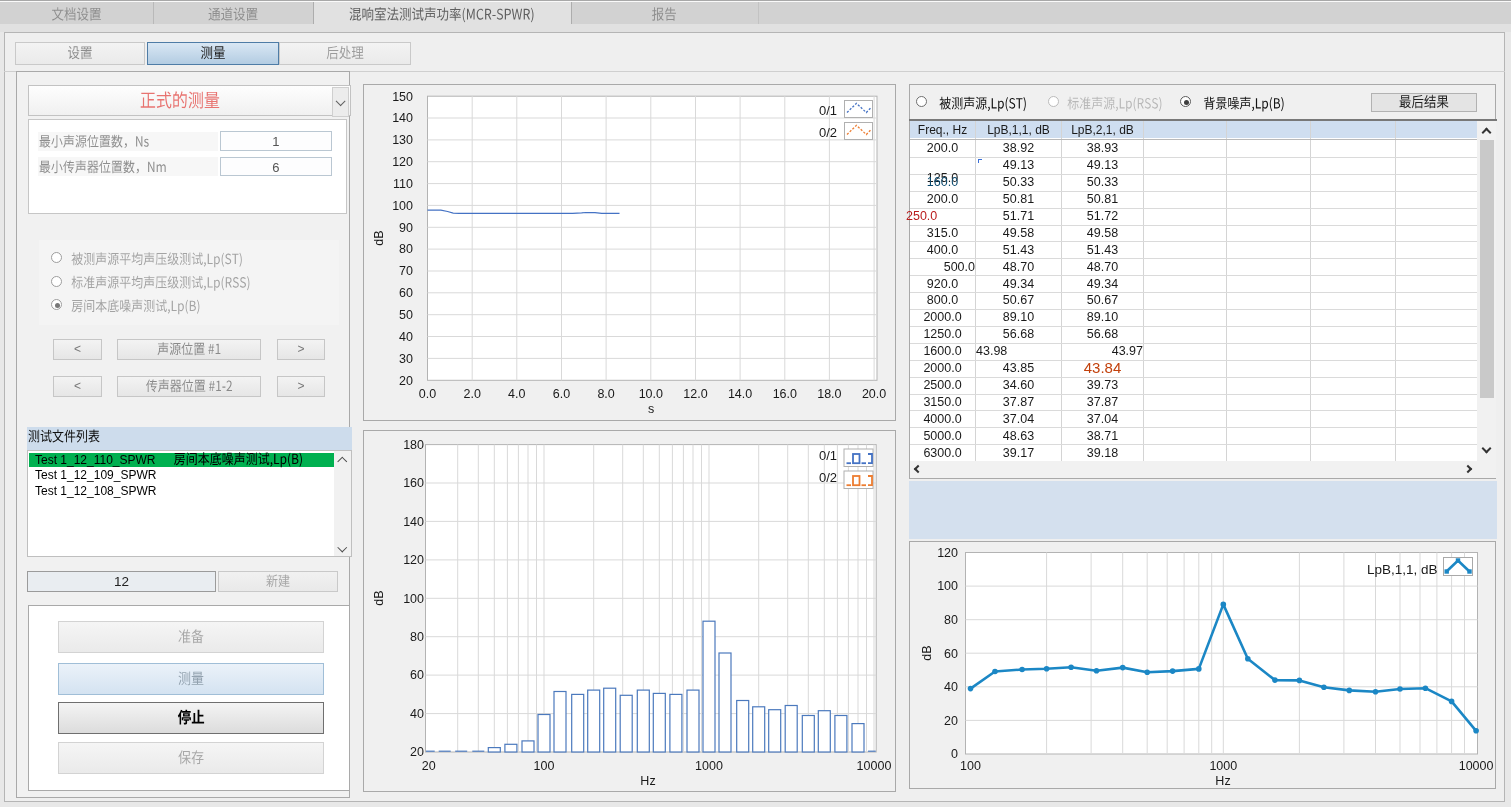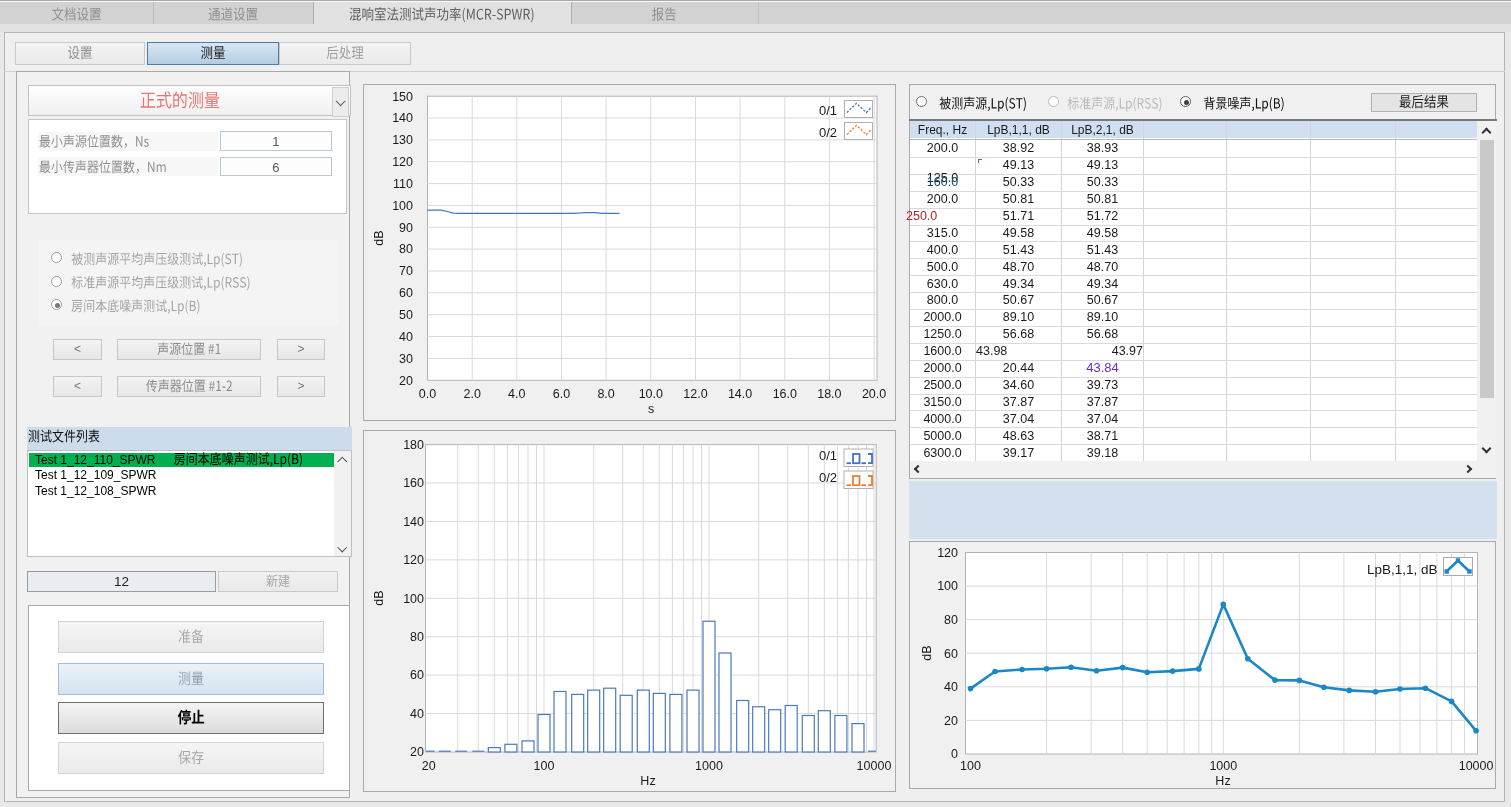--- a/index.html
+++ b/index.html
@@ -96,47 +96,47 @@
 <div style="position:absolute;left:1062px;top:207.9px;width:81px;height:16.9px;font-size:12.5px;color:#1a1a1a;text-align:center;line-height:16.4px">51.72</div>
 <div style="position:absolute;left:910px;top:241.4px;width:567px;height:1px;background:#dadada"></div>
 <div style="position:absolute;left:910px;top:224.8px;width:65px;height:16.9px;font-size:12.5px;color:#1a1a1a;text-align:center;line-height:16.4px">315.0</div>
 <div style="position:absolute;left:976px;top:224.8px;width:85px;height:16.9px;font-size:12.5px;color:#1a1a1a;text-align:center;line-height:16.4px">49.58</div>
 <div style="position:absolute;left:1062px;top:224.8px;width:81px;height:16.9px;font-size:12.5px;color:#1a1a1a;text-align:center;line-height:16.4px">49.58</div>
 <div style="position:absolute;left:910px;top:258.3px;width:567px;height:1px;background:#dadada"></div>
 <div style="position:absolute;left:910px;top:241.7px;width:65px;height:16.9px;font-size:12.5px;color:#1a1a1a;text-align:center;line-height:16.4px">400.0</div>
 <div style="position:absolute;left:976px;top:241.7px;width:85px;height:16.9px;font-size:12.5px;color:#1a1a1a;text-align:center;line-height:16.4px">51.43</div>
 <div style="position:absolute;left:1062px;top:241.7px;width:81px;height:16.9px;font-size:12.5px;color:#1a1a1a;text-align:center;line-height:16.4px">51.43</div>
 <div style="position:absolute;left:910px;top:275.2px;width:567px;height:1px;background:#dadada"></div>
-<div style="position:absolute;left:910px;top:258.6px;width:65px;height:16.9px;font-size:12.5px;color:#1a1a1a;text-align:center;line-height:16.4px">500.0</div>
+<div style="position:absolute;left:910px;top:258.6px;width:65px;height:16.9px;font-size:12.5px;color:#1a1a1a;text-align:right;line-height:16.4px">500.0</div>
 <div style="position:absolute;left:976px;top:258.6px;width:85px;height:16.9px;font-size:12.5px;color:#1a1a1a;text-align:center;line-height:16.4px">48.70</div>
 <div style="position:absolute;left:1062px;top:258.6px;width:81px;height:16.9px;font-size:12.5px;color:#1a1a1a;text-align:center;line-height:16.4px">48.70</div>
 <div style="position:absolute;left:910px;top:292.1px;width:567px;height:1px;background:#dadada"></div>
-<div style="position:absolute;left:910px;top:275.5px;width:65px;height:16.9px;font-size:12.5px;color:#1a1a1a;text-align:center;line-height:16.4px">630.0</div>
+<div style="position:absolute;left:910px;top:275.5px;width:65px;height:16.9px;font-size:12.5px;color:#1a1a1a;text-align:center;line-height:16.4px">920.0</div>
 <div style="position:absolute;left:976px;top:275.5px;width:85px;height:16.9px;font-size:12.5px;color:#1a1a1a;text-align:center;line-height:16.4px">49.34</div>
 <div style="position:absolute;left:1062px;top:275.5px;width:81px;height:16.9px;font-size:12.5px;color:#1a1a1a;text-align:center;line-height:16.4px">49.34</div>
 <div style="position:absolute;left:910px;top:309px;width:567px;height:1px;background:#dadada"></div>
 <div style="position:absolute;left:910px;top:292.4px;width:65px;height:16.9px;font-size:12.5px;color:#1a1a1a;text-align:center;line-height:16.4px">800.0</div>
 <div style="position:absolute;left:976px;top:292.4px;width:85px;height:16.9px;font-size:12.5px;color:#1a1a1a;text-align:center;line-height:16.4px">50.67</div>
 <div style="position:absolute;left:1062px;top:292.4px;width:81px;height:16.9px;font-size:12.5px;color:#1a1a1a;text-align:center;line-height:16.4px">50.67</div>
 <div style="position:absolute;left:910px;top:325.9px;width:567px;height:1px;background:#dadada"></div>
 <div style="position:absolute;left:910px;top:309.3px;width:65px;height:16.9px;font-size:12.5px;color:#1a1a1a;text-align:center;line-height:16.4px">2000.0</div>
 <div style="position:absolute;left:976px;top:309.3px;width:85px;height:16.9px;font-size:12.5px;color:#1a1a1a;text-align:center;line-height:16.4px">89.10</div>
 <div style="position:absolute;left:1062px;top:309.3px;width:81px;height:16.9px;font-size:12.5px;color:#1a1a1a;text-align:center;line-height:16.4px">89.10</div>
 <div style="position:absolute;left:910px;top:342.8px;width:567px;height:1px;background:#dadada"></div>
 <div style="position:absolute;left:910px;top:326.2px;width:65px;height:16.9px;font-size:12.5px;color:#1a1a1a;text-align:center;line-height:16.4px">1250.0</div>
 <div style="position:absolute;left:976px;top:326.2px;width:85px;height:16.9px;font-size:12.5px;color:#1a1a1a;text-align:center;line-height:16.4px">56.68</div>
 <div style="position:absolute;left:1062px;top:326.2px;width:81px;height:16.9px;font-size:12.5px;color:#1a1a1a;text-align:center;line-height:16.4px">56.68</div>
 <div style="position:absolute;left:910px;top:359.7px;width:567px;height:1px;background:#dadada"></div>
 <div style="position:absolute;left:910px;top:343.1px;width:65px;height:16.9px;font-size:12.5px;color:#1a1a1a;text-align:center;line-height:16.4px">1600.0</div>
 <div style="position:absolute;left:976px;top:343.1px;width:85px;height:16.9px;font-size:12.5px;color:#1a1a1a;text-align:left;line-height:16.4px">43.98</div>
 <div style="position:absolute;left:1062px;top:343.1px;width:81px;height:16.9px;font-size:12.5px;color:#1a1a1a;text-align:right;line-height:16.4px">43.97</div>
 <div style="position:absolute;left:910px;top:376.6px;width:567px;height:1px;background:#dadada"></div>
 <div style="position:absolute;left:910px;top:360px;width:65px;height:16.9px;font-size:12.5px;color:#1a1a1a;text-align:center;line-height:16.4px">2000.0</div>
-<div style="position:absolute;left:976px;top:360px;width:85px;height:16.9px;font-size:12.5px;color:#1a1a1a;text-align:center;line-height:16.4px">20.44</div>
-<div style="position:absolute;left:1062px;top:360px;width:81px;height:16.9px;font-size:13px;color:#6d28d9;text-align:center;line-height:16.4px">43.84</div>
+<div style="position:absolute;left:976px;top:360px;width:85px;height:16.9px;font-size:12.5px;color:#1a1a1a;text-align:center;line-height:16.4px">43.85</div>
+<div style="position:absolute;left:1062px;top:360px;width:81px;height:16.9px;font-size:15px;color:#c2410c;text-align:center;line-height:16.4px">43.84</div>
 <div style="position:absolute;left:910px;top:393.5px;width:567px;height:1px;background:#dadada"></div>
 <div style="position:absolute;left:910px;top:376.9px;width:65px;height:16.9px;font-size:12.5px;color:#1a1a1a;text-align:center;line-height:16.4px">2500.0</div>
 <div style="position:absolute;left:976px;top:376.9px;width:85px;height:16.9px;font-size:12.5px;color:#1a1a1a;text-align:center;line-height:16.4px">34.60</div>
 <div style="position:absolute;left:1062px;top:376.9px;width:81px;height:16.9px;font-size:12.5px;color:#1a1a1a;text-align:center;line-height:16.4px">39.73</div>
 <div style="position:absolute;left:910px;top:410.4px;width:567px;height:1px;background:#dadada"></div>
 <div style="position:absolute;left:910px;top:393.8px;width:65px;height:16.9px;font-size:12.5px;color:#1a1a1a;text-align:center;line-height:16.4px">3150.0</div>
 <div style="position:absolute;left:976px;top:393.8px;width:85px;height:16.9px;font-size:12.5px;color:#1a1a1a;text-align:center;line-height:16.4px">37.87</div>
 <div style="position:absolute;left:1062px;top:393.8px;width:81px;height:16.9px;font-size:12.5px;color:#1a1a1a;text-align:center;line-height:16.4px">37.87</div>
 <div style="position:absolute;left:910px;top:427.3px;width:567px;height:1px;background:#dadada"></div>
 <div style="position:absolute;left:910px;top:410.7px;width:65px;height:16.9px;font-size:12.5px;color:#1a1a1a;text-align:center;line-height:16.4px">4000.0</div>

